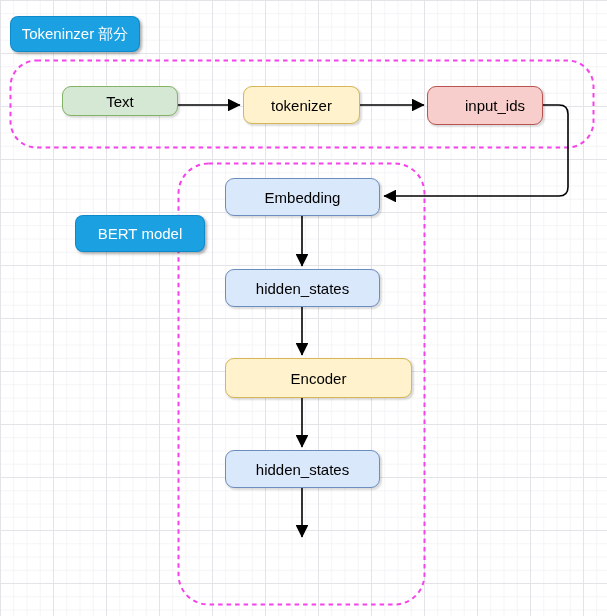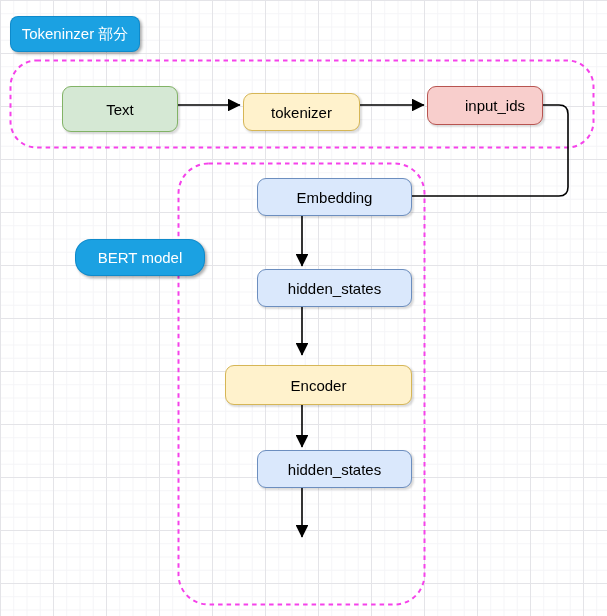--- a/index.html
+++ b/index.html
@@ -33,51 +33,51 @@
     border-radius: 9px;
     display: flex;
     align-items: center;
     justify-content: center;
     font-size: 15px;
     color: #000000;
     box-shadow: 1.5px 1.5px 2px rgba(0,0,0,0.14);
     white-space: nowrap;
   }
   .node.green  { background: #D5E8D4; border-color: #82B366; }
-  .node.yellow { background: #FFF2CC; border-color: #D6B656; margin-top: 7px; }
+  .node.yellow { background: #FFF2CC; border-color: #D6B656; }
   .node.red    { background: #F8CECC; border-color: #B85450; padding-left: 20px; }
-  .node.blue   { background: #DAE8FC; border-color: #6C8EBF; margin-left: 32px; }
+  .node.blue   { background: #DAE8FC; border-color: #6C8EBF; }
 
   .section-label {
     position: absolute;
     box-sizing: border-box;
     background: #1BA1E2;
     border: 1px solid rgba(0,110,175,0.45);
     border-radius: 8px;
     color: #ffffff;
     font-size: 15px;
     display: flex;
     align-items: center;
     justify-content: center;
     box-shadow: 2px 2px 3px rgba(0,0,0,0.32);
     white-space: nowrap;
   }
 
   
-  #n-text        { left: 62px;  top: 86px;  width: 116px; height: 46px; }
+  #n-text        { left: 62px;  top: 86px;  width: 116px; height: 30px; }
   #n-tokenizer   { left: 243px; top: 86px;  width: 117px; height: 38px; }
   #n-input-ids   { left: 427px; top: 86px;  width: 116px; height: 39px; }
   #n-embedding   { left: 225px; top: 178px; width: 155px; height: 38px; }
   #n-hidden1     { left: 225px; top: 269px; width: 155px; height: 38px; }
   #n-encoder     { left: 225px; top: 358px; width: 187px; height: 40px; }
   #n-hidden2     { left: 225px; top: 450px; width: 155px; height: 38px; }
   #n-prediction  { left: 225px; top: 540px; width: 155px; height: 38px; }
 
   #lbl-tokenizer { left: 10px; top: 16px;   width: 130px; height: 36px; }
-  #lbl-bert      { left: 75px; top: 239px; width: 130px; height: 37px; border-radius: 16px; }
+  #lbl-bert      { left: 75px; top: 215px; width: 130px; height: 37px; }
 </style>
 </head>
 <body>
 
 <div class="canvas">
 
   <svg class="overlay" viewBox="0 0 607 616">
     <defs>
       <marker id="arrowhead" viewBox="0 0 10 10" refX="9.5" refY="5" markerWidth="8" markerHeight="8" orient="auto-start-reverse">
         <path d="M0,0 L10,5 L0,10 Z" fill="#000000"></path>

